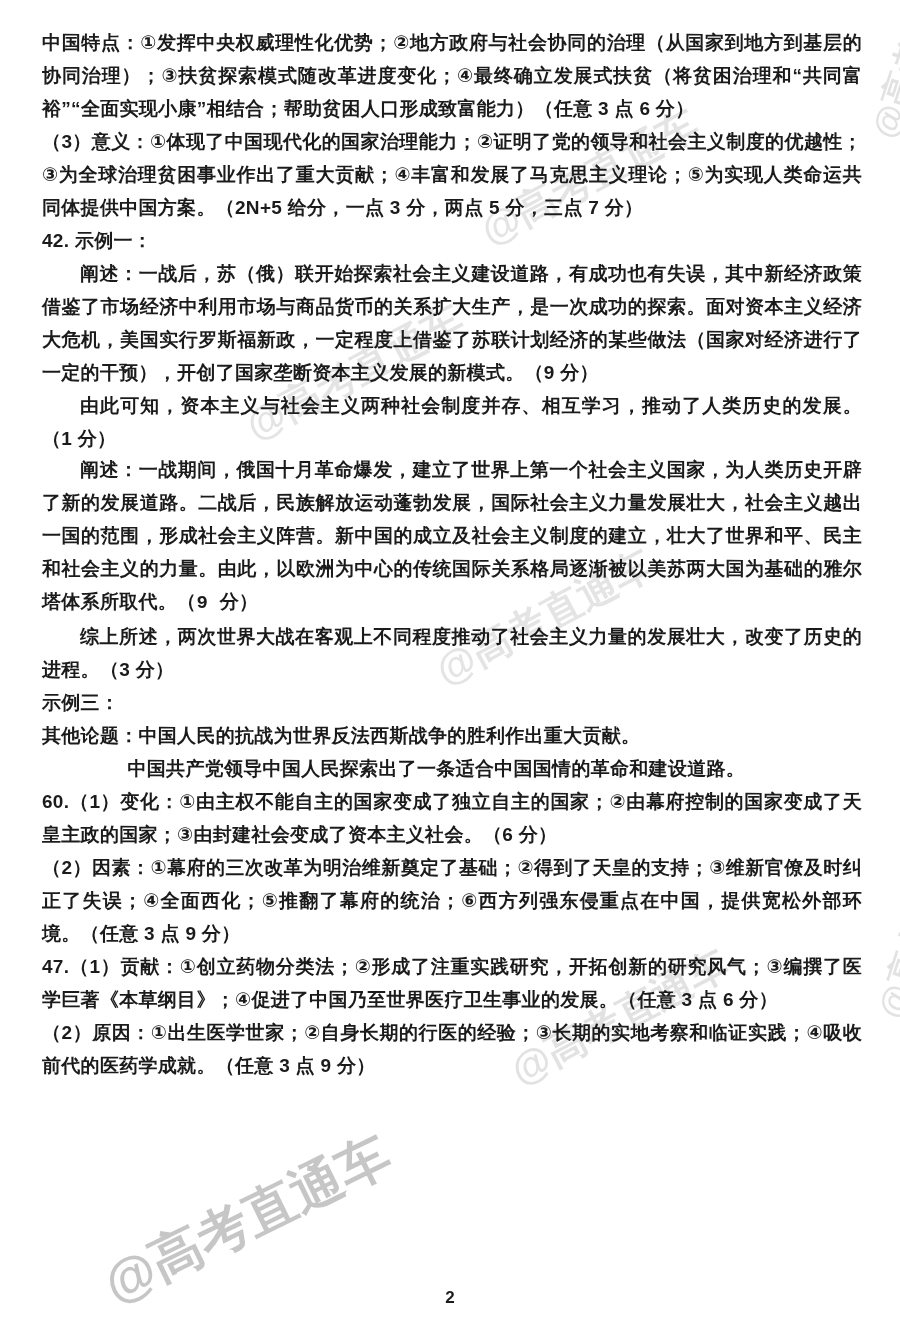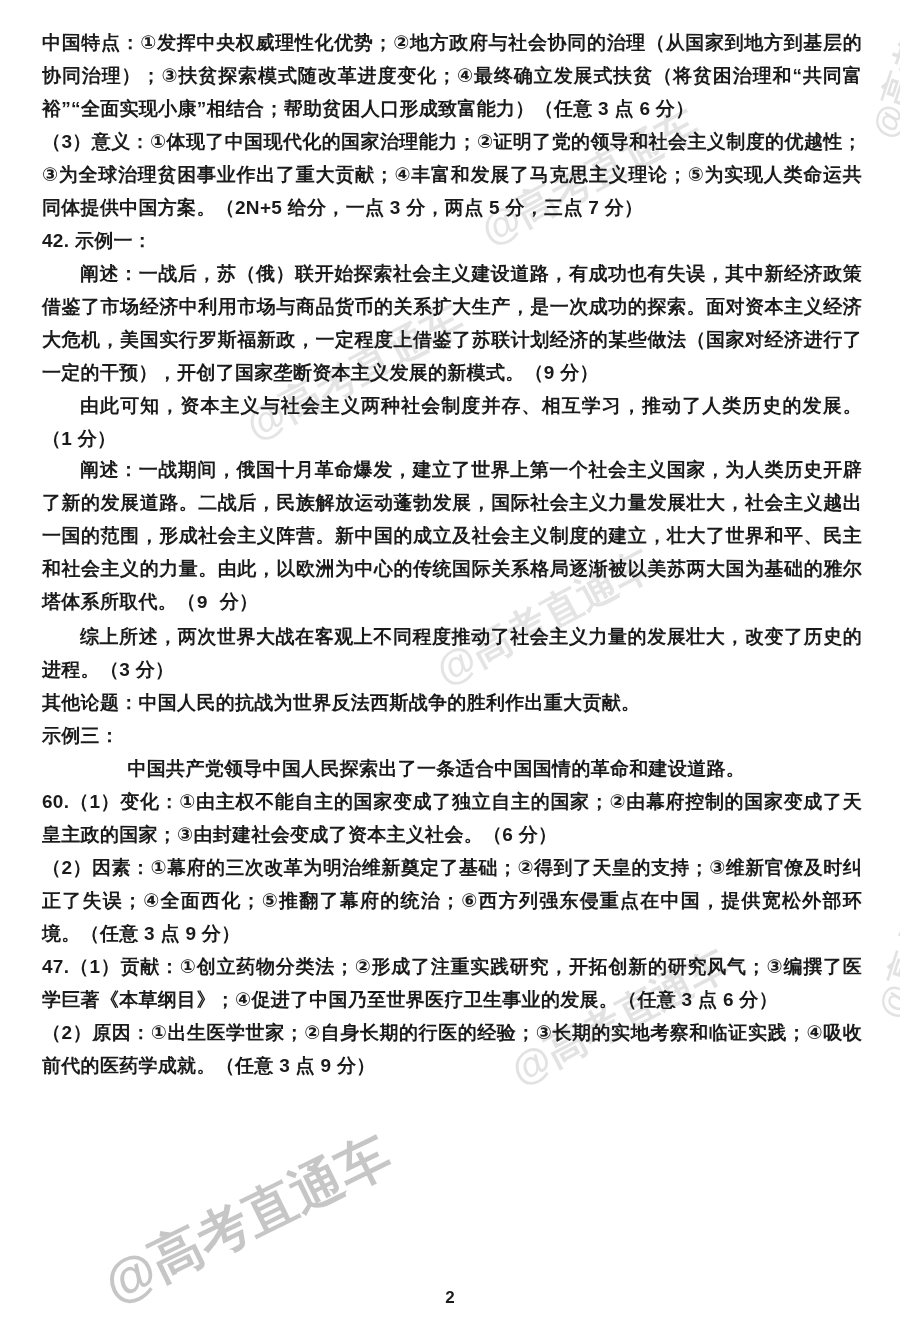--- a/index.html
+++ b/index.html
@@ -62,22 +62,22 @@
   <span class="wm wm-7">@高考直通车</span>
 
   <div class="doc">
       <p class="para">中国特点：①发挥中央权威理性化优势；②地方政府与社会协同的治理（从国家到地方到基层的协同治理）；③扶贫探索模式随改革进度变化；④最终确立发展式扶贫（将贫困治理和“共同富裕”“全面实现小康”相结合；帮助贫困人口形成致富能力）（任意 3 点 6 分）</p>
       <p class="para">（3）意义：①体现了中国现代化的国家治理能力；②证明了党的领导和社会主义制度的优越性；③为全球治理贫困事业作出了重大贡献；④丰富和发展了马克思主义理论；⑤为实现人类命运共同体提供中国方案。（2N+5 给分，一点 3 分，两点 5 分，三点 7 分）</p>
       <p class="para">42. 示例一：</p>
       <p class="para" style="text-indent: 2em;">阐述：一战后，苏（俄）联开始探索社会主义建设道路，有成功也有失误，其中新经济政策借鉴了市场经济中利用市场与商品货币的关系扩大生产，是一次成功的探索。面对资本主义经济大危机，美国实行罗斯福新政，一定程度上借鉴了苏联计划经济的某些做法（国家对经济进行了一定的干预），开创了国家垄断资本主义发展的新模式。（9 分）</p>
       <p class="para" style="text-indent: 2em;">由此可知，资本主义与社会主义两种社会制度并存、相互学习，推动了人类历史的发展。（1 分）</p>
       <p class="para" style="text-indent: 2em; font-family: Liberation Mono, monospace;">阐述：一战期间，俄国十月革命爆发，建立了世界上第一个社会主义国家，为人类历史开辟了新的发展道路。二战后，民族解放运动蓬勃发展，国际社会主义力量发展壮大，社会主义越出一国的范围，形成社会主义阵营。新中国的成立及社会主义制度的建立，壮大了世界和平、民主和社会主义的力量。由此，以欧洲为中心的传统国际关系格局逐渐被以美苏两大国为基础的雅尔塔体系所取代。（9 分）</p>
       <p class="para" style="text-indent: 2em;">综上所述，两次世界大战在客观上不同程度推动了社会主义力量的发展壮大，改变了历史的进程。（3 分）</p>
+      <p class="para">示例三：</p>
       <p class="para">其他论题：中国人民的抗战为世界反法西斯战争的胜利作出重大贡献。</p>
-      <p class="para">示例三：</p>
       <p class="para" style="text-indent: 4.5em;">中国共产党领导中国人民探索出了一条适合中国国情的革命和建设道路。</p>
       <p class="para">60.（1）变化：①由主权不能自主的国家变成了独立自主的国家；②由幕府控制的国家变成了天皇主政的国家；③由封建社会变成了资本主义社会。（6 分）</p>
       <p class="para">（2）因素：①幕府的三次改革为明治维新奠定了基础；②得到了天皇的支持；③维新官僚及时纠正了失误；④全面西化；⑤推翻了幕府的统治；⑥西方列强东侵重点在中国，提供宽松外部环境。（任意 3 点 9 分）</p>
       <p class="para">47.（1）贡献：①创立药物分类法；②形成了注重实践研究，开拓创新的研究风气；③编撰了医学巨著《本草纲目》；④促进了中国乃至世界医疗卫生事业的发展。（任意 3 点 6 分）</p>
       <p class="para">（2）原因：①出生医学世家；②自身长期的行医的经验；③长期的实地考察和临证实践；④吸收前代的医药学成就。（任意 3 点 9 分）</p>
     </div>
 
   <div class="page-number">2</div>
 </div>
 

